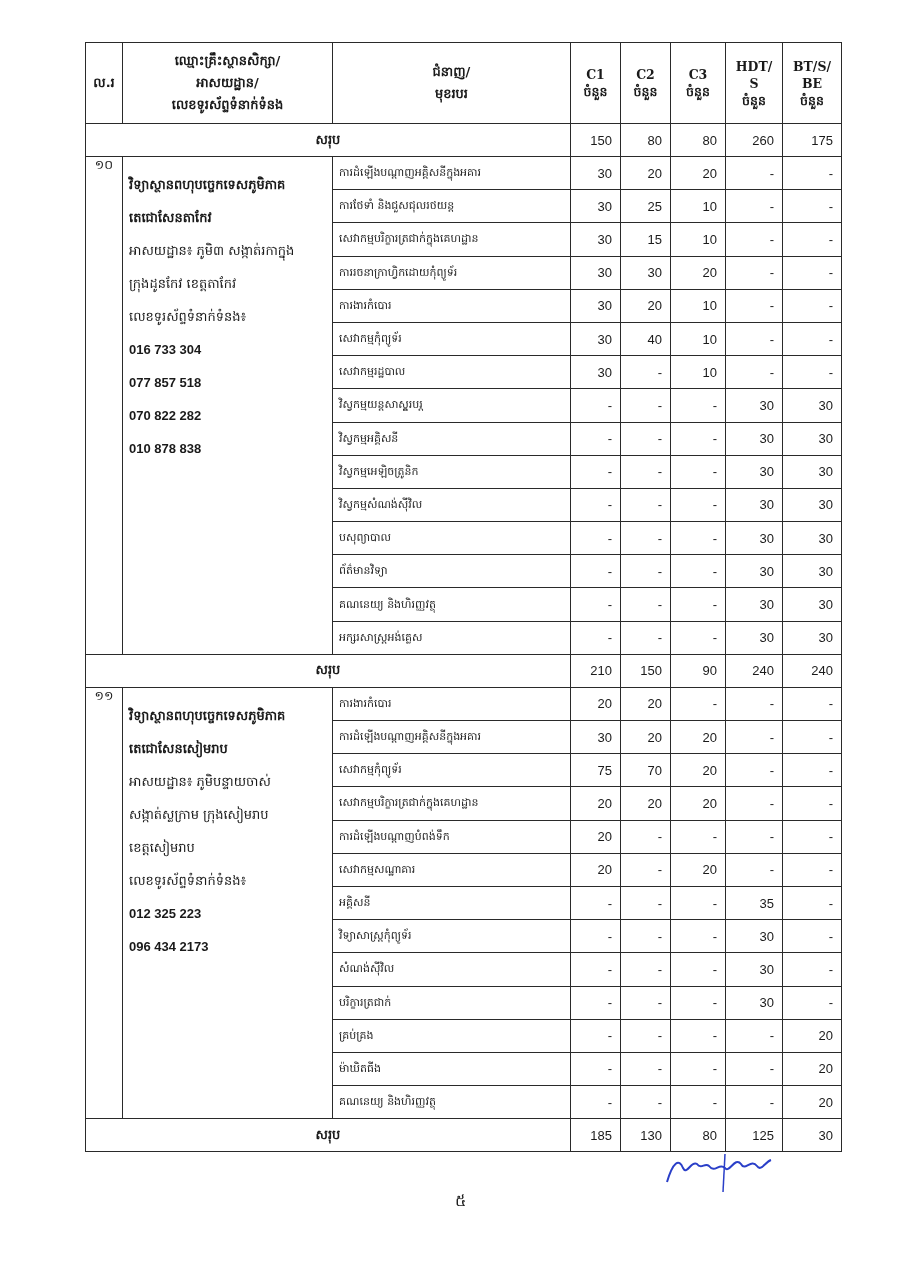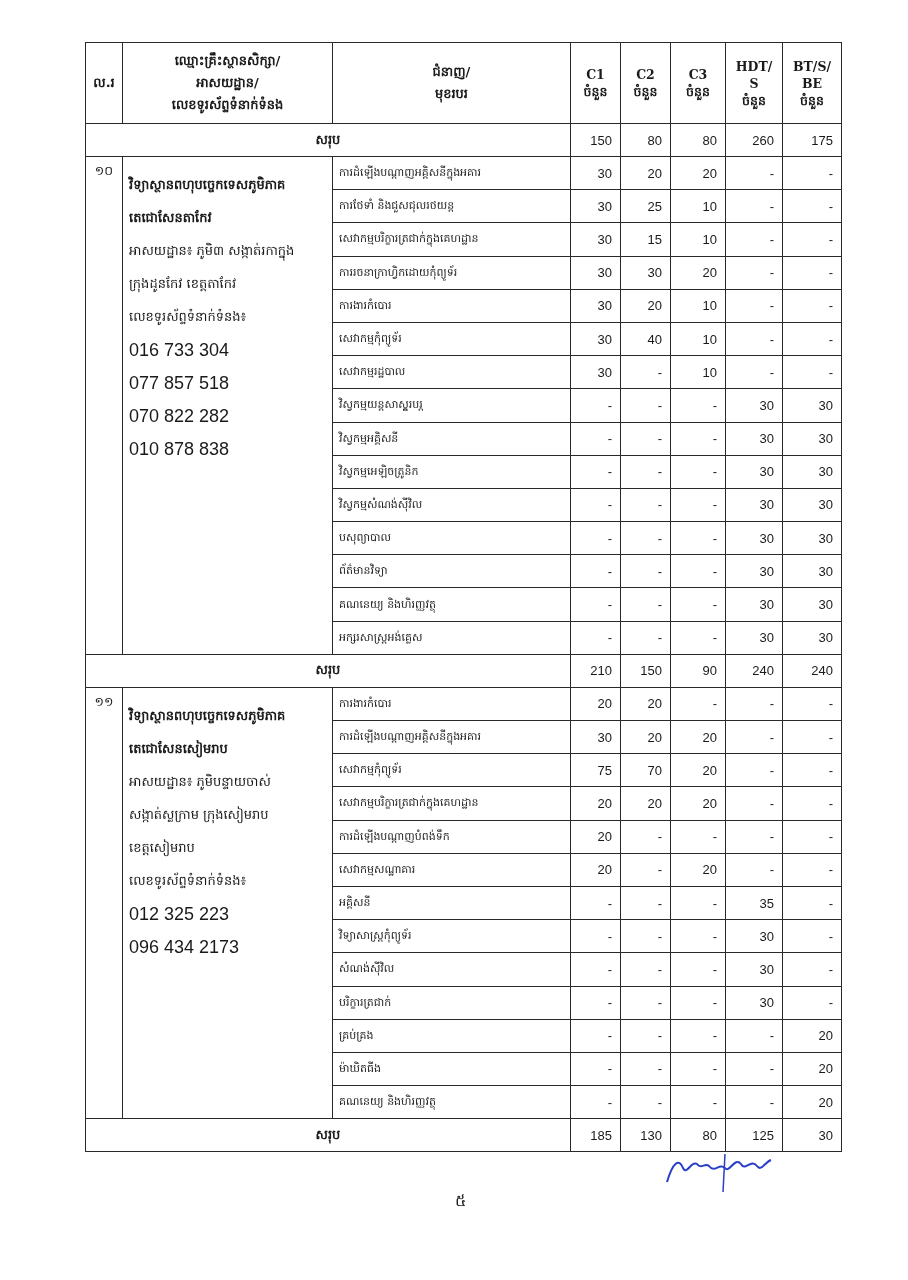--- a/index.html
+++ b/index.html
@@ -7,25 +7,25 @@
          font-family:"DejaVu Sans", sans-serif; color:#1a1a1a; }
   table { position:absolute; left:85px; top:42px; border-collapse:collapse;
           table-layout:fixed; width:756px; }
   td, th { border:1px solid #2a2a2a; padding:0 6px; font-size:12.5px; overflow:hidden; white-space:nowrap; }
   th { font-family:"DejaVu Serif", serif; font-weight:bold; text-align:center; font-size:12.5px; line-height:17px; }
   th.kh { font-family:"DejaVu Sans", sans-serif; font-size:13px; line-height:22px; }
   tr.hdr th { height:80px; }
   tr.total td { height:32px;margin-top:29px; }
   tr.row td { height:32.2px; }
   td.num { text-align:right; font-family:"Liberation Sans", sans-serif; font-size:13px; padding-right:8px; }
-  td.idx { text-align:center; vertical-align:top; padding-top:6px; border-bottom:1px solid #2a2a2a; }
+  td.idx { text-align:center; vertical-align:top; border-bottom:1px solid #2a2a2a; }
   td.info { vertical-align:top; padding:16px 8px 0 6px; white-space:normal; }
   td.info div { height:33px; line-height:24px; font-size:13px; }
   td.info div.b { font-weight:bold; }
-  td.info div.ph { font-family:"Liberation Sans", sans-serif; font-size:18px; }
+  td.info div.ph { font-family:"Liberation Sans", sans-serif; font-size:13px;font-weight:bold; }
   td.prog { font-size:11px; }
   td.totlabel { text-align:center; font-size:13px; font-weight:bold; }
   .pageno { position:absolute; left:455px; top:1190px; font-size:16px; }
   .sig { position:absolute; left:665px; top:1152px; }
 </style>
 </head>
 <body>
 
 <table>
   <colgroup>

